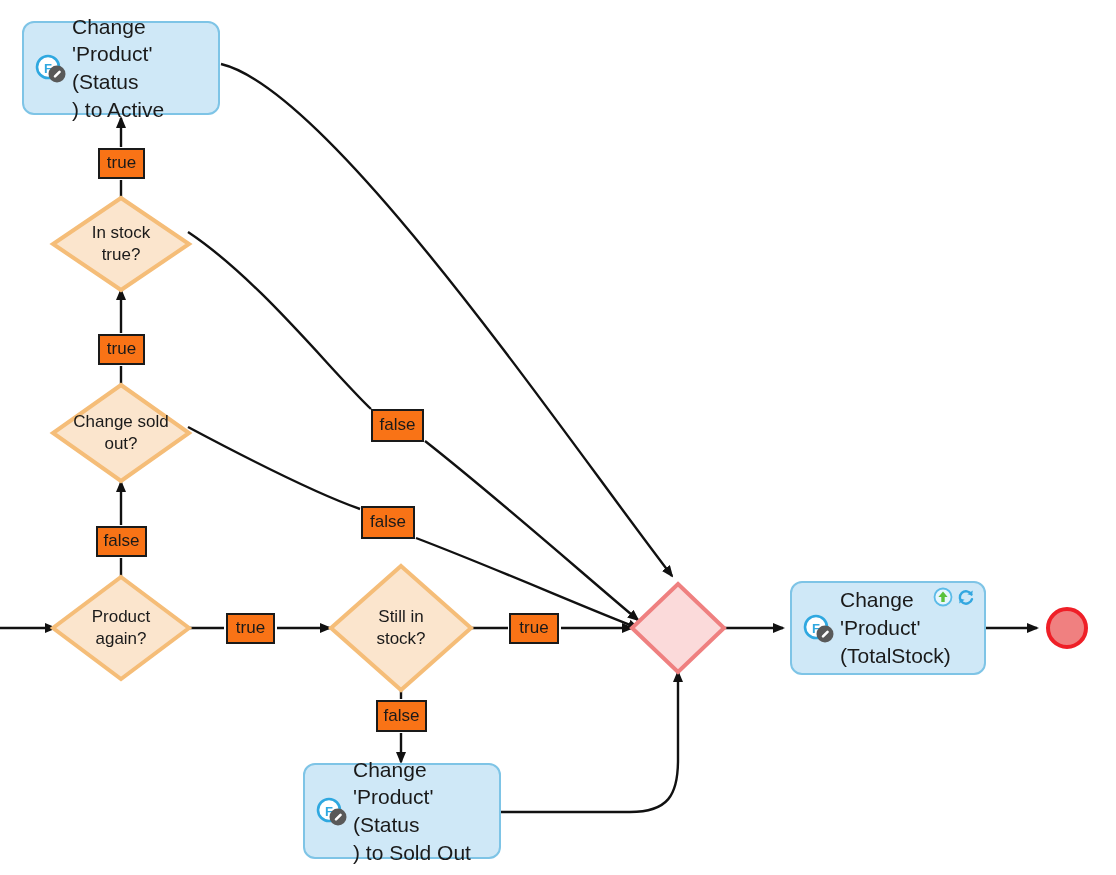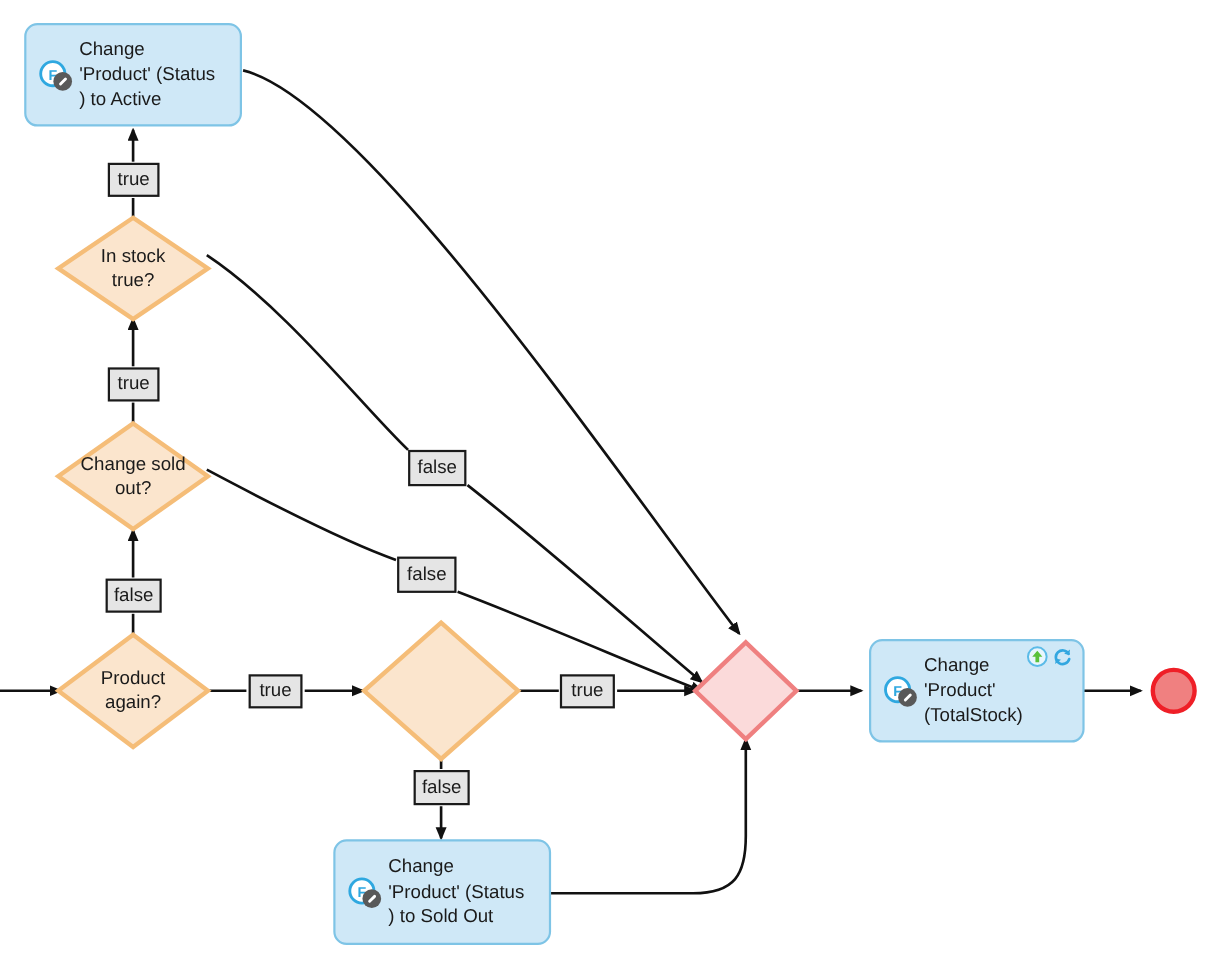--- a/index.html
+++ b/index.html
@@ -31,21 +31,21 @@
     position: absolute;
     box-sizing: border-box;
     background: #cfe8f7;
     border: 2px solid #7ec4e6;
     border-radius: 12px;
     display: flex;
     align-items: center;
     justify-content: flex-start;
   }
   .action-label {
-    font-size: 17px;
+    font-size: 21px;
     color: #1a1a1a;
     line-height: 1.32;
     text-align: left;
     white-space: pre-line;
     padding-left: 48px;
     padding-right: 8px;
   }
 
   
   .f-icon {
@@ -85,21 +85,21 @@
     color: #1a1a1a;
     line-height: 1.3;
     white-space: pre-line;
     pointer-events: none;
   }
 
   
   .edge-label {
     position: absolute;
     box-sizing: border-box;
-    background: #e5e5e5;
+    background: #f97316;
     border: 2px solid #1a1a1a;
     font-size: 17px;
     color: #1a1a1a;
     display: flex;
     align-items: center;
     justify-content: center;
     line-height: 1;
     padding: 2px 7px 4px 7px;
     white-space: nowrap;
   }
@@ -228,20 +228,24 @@
   <div class="diamond" style="left:53px; top:385px; width:136px; height:96px;">
     <div class="dtext">Change sold
 out?</div>
   </div>
 
   <div class="diamond" style="left:53px; top:577px; width:136px; height:102px;">
     <div class="dtext">Product
 again?</div>
   </div>
 
+  <div class="diamond" style="left:331px; top:566px; width:140px; height:124px;">
+    <div class="dtext">Still in
+stock?</div>
+  </div>
 
   <div class="diamond" style="left:632px; top:584px; width:92px; height:88px;">
     <div class="dtext"></div>
   </div>
 
   <div class="end-node" style="left:1046px; top:607px; width:42px; height:42px;"></div>
 
   <div class="edge-label" style="left:98px; top:148px; width:47px; height:31px;">
     <span>true</span>
   </div>

